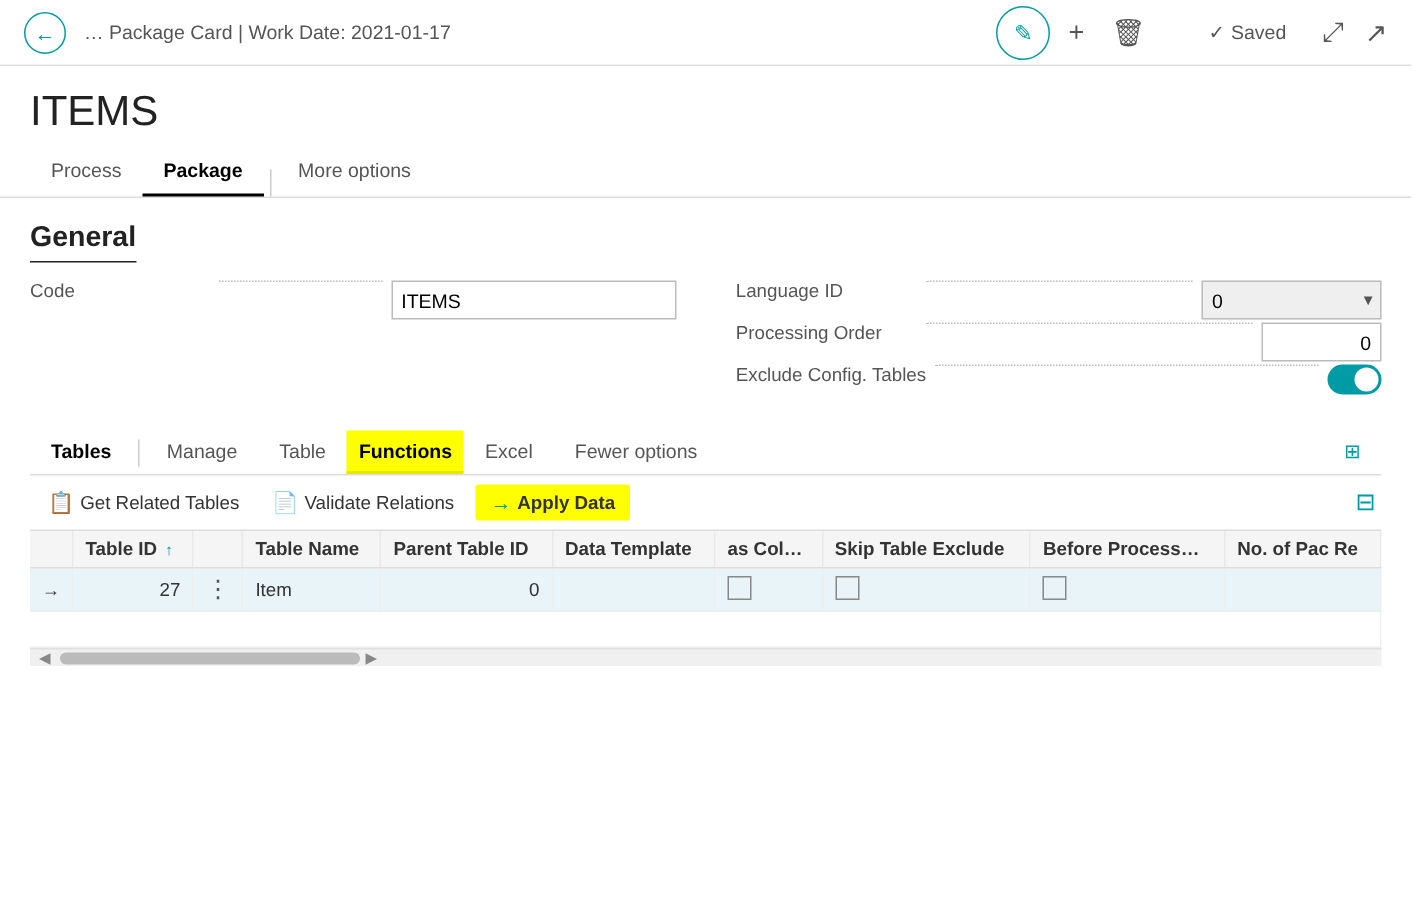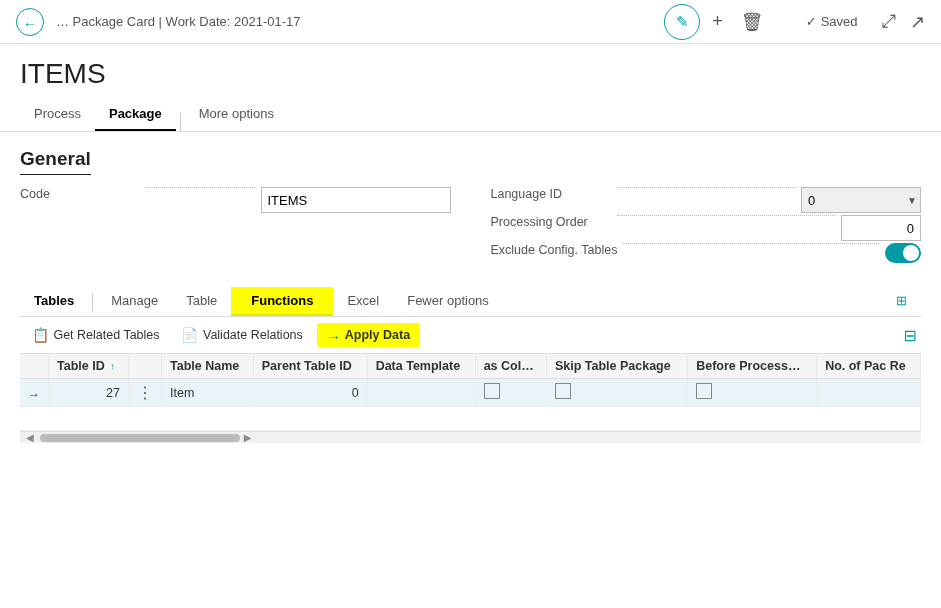--- a/index.html
+++ b/index.html
@@ -57,21 +57,21 @@
     .toggle-wrap { display: inline-flex; align-items: center; }
     .toggle { width: 36px; height: 20px; background: #009ba4; border-radius: 10px; position: relative; cursor: pointer; }
     .toggle-knob { width: 16px; height: 16px; background: #fff; border-radius: 50%; position: absolute; top: 2px; right: 2px; }
 
     
     .tables-section { padding: 8px 20px 0 20px; }
     .sub-tab-nav { display: flex; align-items: center; gap: 0; border-bottom: 1px solid #ddd; margin-bottom: 0; }
     .sub-tab { padding: 6px 14px; font-size: 13px; color: #555; cursor: pointer; border-bottom: 2px solid transparent; }
     .sub-tab.active { color: #000; font-weight: 700; }
     .sub-tab-divider { width: 1px; height: 18px; background: #ccc; margin: 0 4px; }
-    .sub-tab.highlight { color: #000; font-weight: 700; border-bottom: 2px solid #e6e600; background: #ffff00; padding: 6px 20px; }
+    .sub-tab.highlight { color: #000; font-weight: 700; border-bottom: 2px solid #e6e600; background: #ffff00; padding: 6px 8px; }
     .sub-tab-right { margin-left: auto; }
 
     
     .toolbar { display: flex; align-items: center; gap: 6px; padding: 6px 4px; border-bottom: 1px solid #ddd; }
     .toolbar-btn { display: flex; align-items: center; gap: 4px; padding: 4px 8px; font-size: 12.5px; color: #333; cursor: pointer; background: none; border: none; }
     .toolbar-btn .btn-icon { font-size: 14px; }
     .apply-btn { background: #ffff00; font-weight: 600; padding: 4px 10px; border-radius: 2px; }
 
     
     .data-table-wrap { overflow: hidden; }
@@ -213,21 +213,21 @@
           <th style="width:20px;"></th>
           <th>
             <span>Table ID</span>
             <span class="sort-arrow">↑</span>
           </th>
           <th style="width:20px;"></th>
           <th>Table Name</th>
           <th>Parent Table ID</th>
           <th>Data Template</th>
           <th>as Col…</th>
-          <th>Skip Table Package</th>
+          <th>Skip Table Exclude</th>
           <th>Before Process…</th>
           <th>No. of Pac Re</th>
         </tr>
       </thead>
       <tbody>
         <tr class="active-row">
           <td>
             <span class="row-arrow">→</span>
           </td>
           <td style="text-align:right;">27</td>

